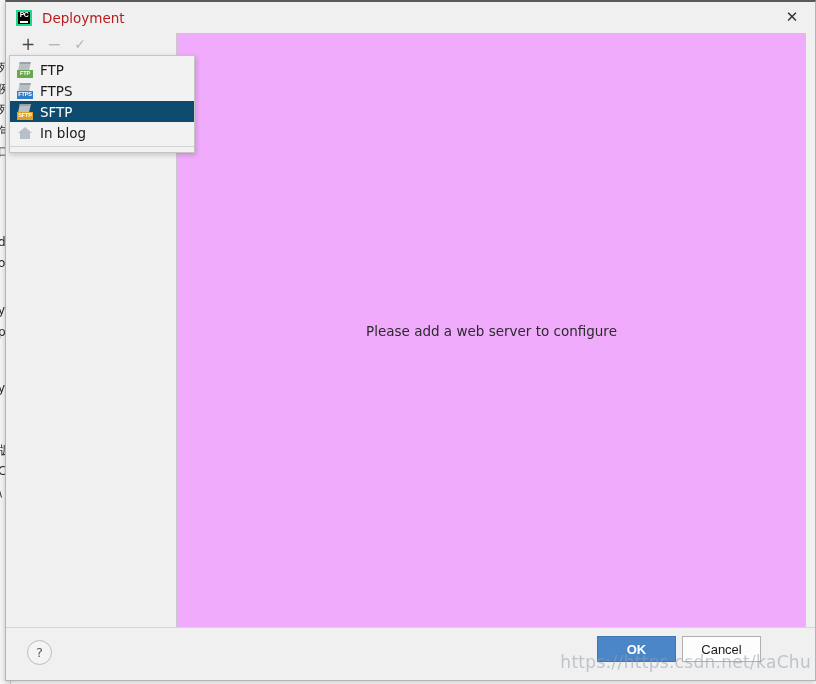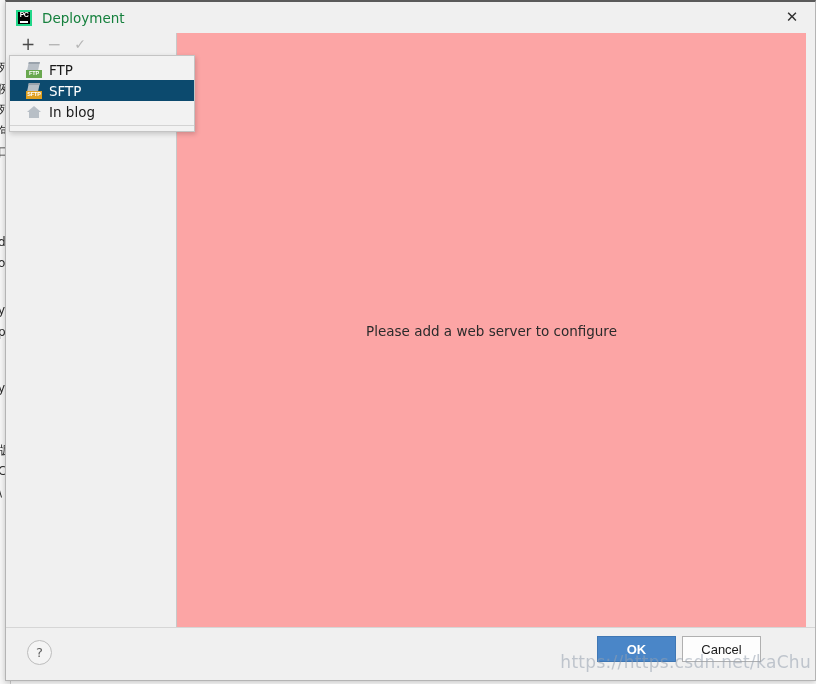--- a/index.html
+++ b/index.html
@@ -86,21 +86,21 @@
   .app-icon::before {
     content: "";
     position: absolute;
     left: 2px; bottom: 1px;
     width: 8px; height: 2px;
     background: #ffffff;
   }
   .dialog-title {
     margin-left: 10px;
     font-size: 13.5px;
-    color: #15803d;
+    color: #b91c1c;
     font-family: "DejaVu Sans", sans-serif;
   }
   .close-btn {
     position: absolute;
     right: 0; top: 0;
     width: 46px; height: 30px;
     display: flex;
     align-items: center;
     justify-content: center;
     color: #303030;
@@ -154,21 +154,21 @@
     font-family: "DejaVu Sans", sans-serif;
   }
 
   
   .right-panel {
     position: absolute;
     left: 170px;
     top: 31px;
     right: 9px;
     height: 597px;
-    background: #fca5a5;
+    background: #f0abfc;
     border-left: 1px solid #c8c8c8;
     box-sizing: border-box;
   }
   .right-msg {
     position: absolute;
     left: 0;
     top: 290px;
     width: 100%;
     text-align: center;
     color: #2b2b2b;
@@ -245,21 +245,21 @@
     background: #f2f2f2;
     border: 1px solid #c4c4c4;
     box-sizing: border-box;
     box-shadow: 1px 2px 5px rgba(0,0,0,0.18);
     padding: 3px 0 2px 0;
   }
   .menu-item {
     height: 21px;
     display: flex;
     align-items: center;
-    padding-left: 16px;
+    padding-left: 7px;
     color: #1a1a1a;
     font-size: 13.5px;
     font-family: "DejaVu Sans", sans-serif;
     cursor: pointer;
     box-sizing: border-box;
   }
   .menu-item.selected {
     background: #0c4a6e;
     color: #ffffff;
   }
@@ -422,20 +422,27 @@
 </div>
 
 <div class="popup" id="popup">
     <div class="menu-item">
       <span class="mi-icon ico-ftpfam">
         <span class="srv"></span>
         <span class="tag tag-ftp">FTP</span>
       </span>
       <span class="mi-label">FTP</span>
     </div>
+    <div class="menu-item">
+      <span class="mi-icon ico-ftpfam">
+        <span class="srv"></span>
+        <span class="tag tag-ftps">FTPS</span>
+      </span>
+      <span class="mi-label">FTPS</span>
+    </div>
     <div class="menu-item selected">
       <span class="mi-icon ico-ftpfam">
         <span class="srv"></span>
         <span class="tag tag-sftp">SFTP</span>
       </span>
       <span class="mi-label">SFTP</span>
     </div>
     <div class="menu-item">
       <span class="mi-icon ico-home">
         <span class="roof"></span>

